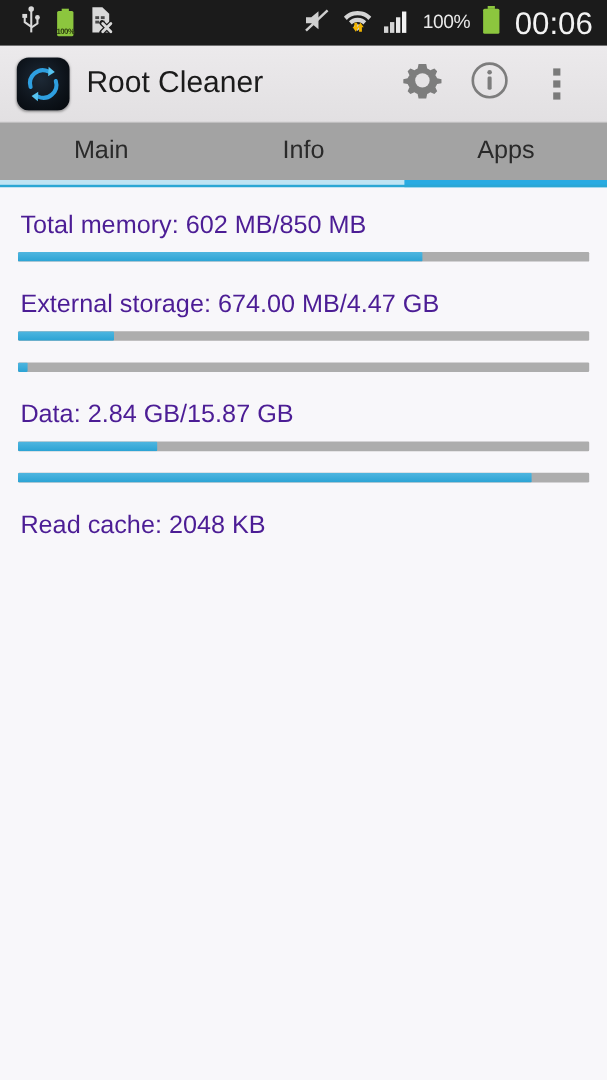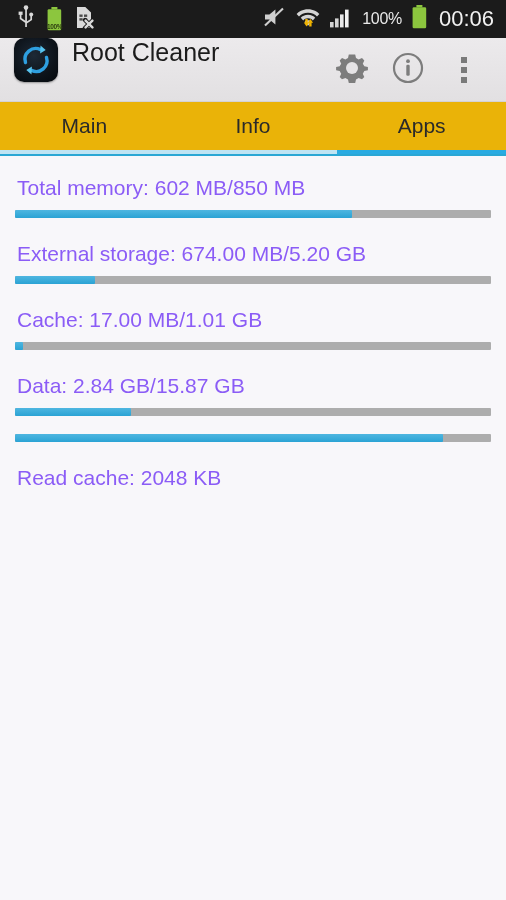--- a/index.html
+++ b/index.html
@@ -17,38 +17,38 @@
     display:flex; align-items:center;
     padding:16px 8px;
     position:relative;
   }
   .sb-left{ display:flex; align-items:center; gap:12px; padding-left:10px;}
   .sb-right{ display:flex; align-items:center; gap:9px; margin-left:auto; padding-right:4px;}
   .sb-pct{
     color:#e9e9e9; font-size:16px; letter-spacing:-0.3px;
   }
   .sb-clock{
-    color:#f2f2f2; font-size:22px; letter-spacing:0px;
+    color:#f2f2f2; font-size:26px; letter-spacing:0px;
     line-height:26px; margin-left:2px;
   }
   .ico{ display:block; }
 
   
   .batt-left{ position:relative; width:17px; height:24px; }
   .batt-left .lbl{
     position:absolute; bottom:1px; left:0; width:100%;
     text-align:center; font-size:6.5px; font-weight:bold;
     color:#2d3d10; letter-spacing:-0.4px;
   }
 
   
   .appbar{
     height:64px; width:100%;
     background:linear-gradient(#eceaec,#e2e0e2);
-    display:flex; 
+    display:flex; align-items:center;
     padding:0 14px;
     border-bottom:1px solid #d4d2d4;
   }
   .app-icon{
     width:44px; height:44px; border-radius:10px;
     background:radial-gradient(circle at 45% 40%, #1d2936 0%, #0d131a 60%, #05080c 100%);
     box-shadow:0 1px 2px rgba(0,0,0,.35);
     display:flex; align-items:center; justify-content:center;
     flex:none;
   }
@@ -61,21 +61,21 @@
     width:56px; height:56px;
     display:flex; align-items:center; justify-content:center;
     cursor:pointer;
   }
   .dots{ display:flex; flex-direction:column; gap:4px; align-items:center; }
   .dots i{ display:block; width:6px; height:6px; background:#7a7a7a; }
 
   
   .tabs{
     display:flex; height:48px; width:100%;
-    background:#eab308;
+    background:#a3a3a3;
     position:relative;
   }
   .tab{
     flex:1; display:flex; align-items:center; justify-content:center;
     font-size:21px; color:#2a2a2a;
     position:relative; cursor:pointer;
   }
   .tab + .tab::before{
     content:""; position:absolute; left:0; top:9px; bottom:9px;
     width:1px; background:#dcdadc;
@@ -94,21 +94,21 @@
   }
 
   
   .content{
     padding:14px 15px 0 15px;
     background:#f8f7fa;
     height:calc(900px - 38px - 64px - 48px - 6px);
   }
   .row{ margin-bottom:18px; }
   .row-label{
-    font-size:21px; color:#8b5cf6;
+    font-size:21px; color:#4c1d95;
     padding:6px 2px 10px 2px;
     white-space:nowrap;
   }
   .bar{
     height:8px; width:100%;
     background:#adadad;
     position:relative;
     border-radius:1px;
     overflow:hidden;
   }
@@ -265,27 +265,26 @@
 
 <div class="content">
   <div id="rows">
       <div class="row">
         <div class="row-label">Total memory: 602 MB/850 MB</div>
         <div class="bar">
           <div class="fill" style="width: 70.8%;"></div>
         </div>
       </div>
       <div class="row">
-        <div class="row-label">External storage: 674.00 MB/5.20 GB</div>
+        <div class="row-label">External storage: 674.00 MB/4.47 GB</div>
         <div class="bar">
           <div class="fill" style="width: 16.8%;"></div>
         </div>
       </div>
       <div class="row">
-        <div class="row-label">Cache: 17.00 MB/1.01 GB</div>
         <div class="bar">
           <div class="fill" style="width: 1.7%;"></div>
         </div>
       </div>
       <div class="row">
         <div class="row-label">Data: 2.84 GB/15.87 GB</div>
         <div class="bar">
           <div class="fill" style="width: 24.4%;"></div>
         </div>
       </div>

